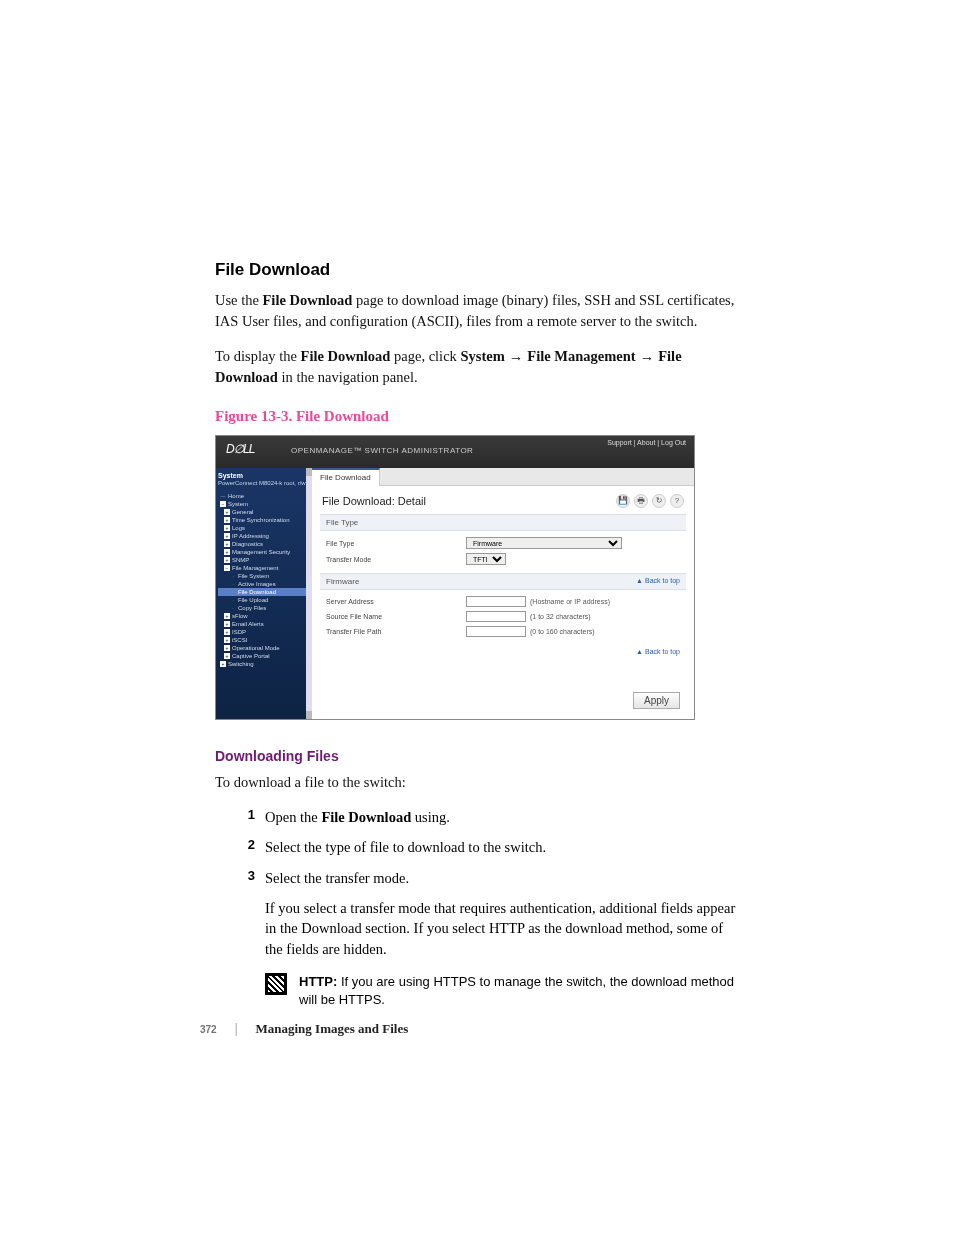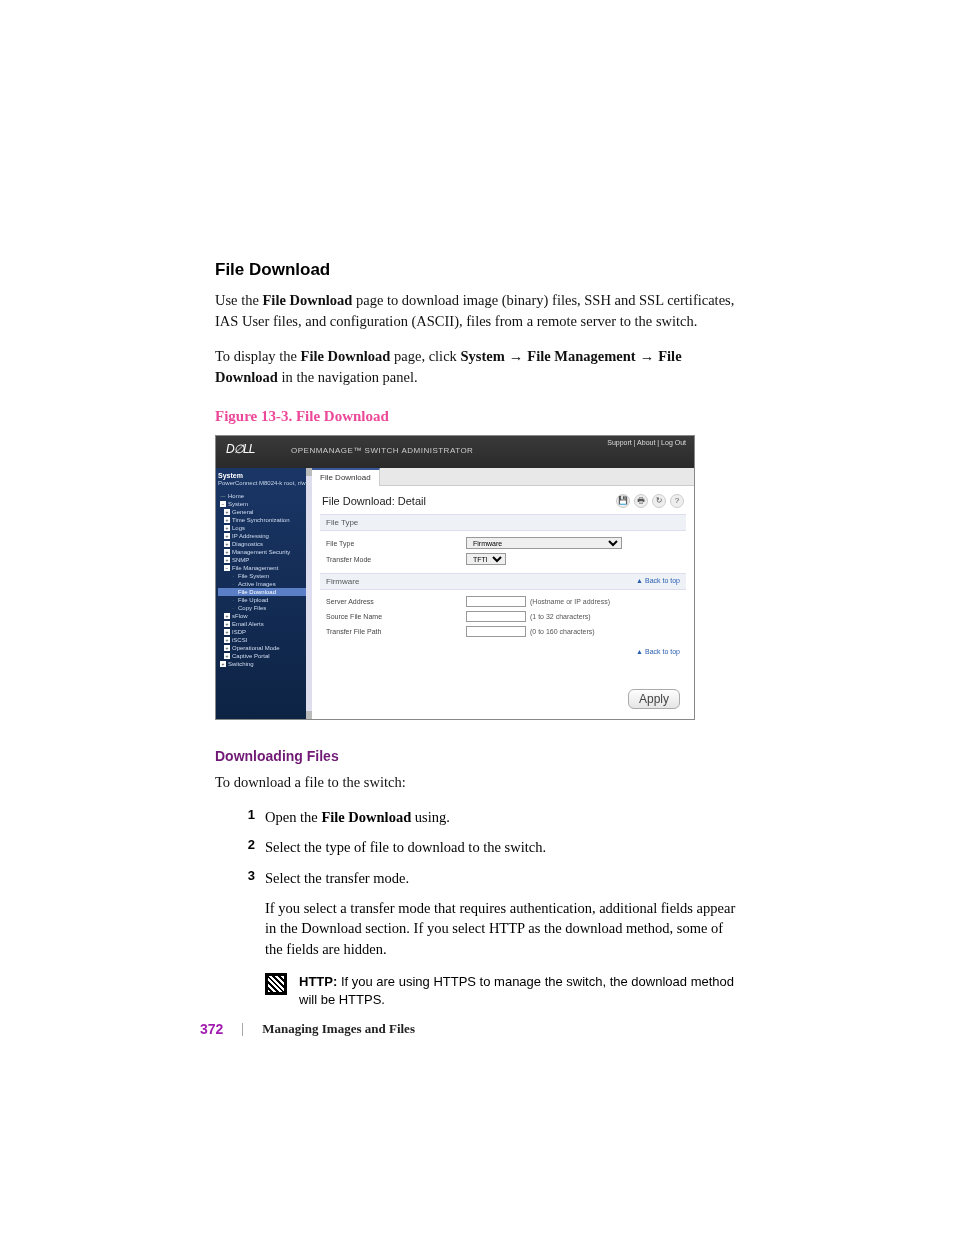--- a/index.html
+++ b/index.html
@@ -38,34 +38,34 @@
     .ss-icn { width: 14px; height: 14px; border-radius: 50%; background: #eee; border: 1px solid #ccc; font-size: 8px; text-align: center; line-height: 12px; color: #555; }
     .ss-section { background: #eef2f7; padding: 3px 6px; font-size: 8px; color: #555; margin: 6px -2px 4px; border-top: 1px solid #dde; border-bottom: 1px solid #dde; position: relative; }
     .ss-backtop { position: absolute; right: 6px; top: 3px; color: #2a5db0; font-size: 7px; }
     .ss-row { display: flex; align-items: center; padding: 2px 4px; font-size: 7px; }
     .ss-label { width: 140px; color: #444; }
     .ss-sel { border: 1px solid #999; font-size: 7px; padding: 0 2px; height: 12px; }
     .ss-sel.fw { width: 156px; }
     .ss-sel.tf { width: 40px; }
     .ss-input { border: 1px solid #999; height: 11px; width: 60px; }
     .ss-hint { font-size: 7px; color: #555; margin-left: 4px; }
-    .ss-apply { position: absolute; right: 14px; bottom: 10px; border: 1px solid #aaa; background: linear-gradient(#fefefe,#e5e5e5); padding: 2px 10px; font-size: 12px; border-radius: 6px; color: #444; }
+    .ss-apply { position: absolute; right: 14px; bottom: 10px; border: 1px solid #aaa; background: linear-gradient(#fefefe,#e5e5e5); padding: 2px 10px; font-size: 10px; border-radius: 0; color: #444; }
     .downloading-title { font-family: Arial, sans-serif; font-weight: bold; font-size: 14px; margin-bottom: 8px; margin-top: 8px; }
     .ol { margin-left: 28px; }
     .ol-item { display: flex; margin-bottom: 10px; gap: 10px; }
     .ol-num { font-family: Arial, sans-serif; font-weight: bold; font-size: 13px; width: 12px; text-align: right; flex-shrink: 0; }
     .ol-text { font-size: 14.5px; line-height: 1.4; }
     .ol-sub { margin-left: 50px; font-size: 14.5px; line-height: 1.4; margin-bottom: 12px; }
     .note-block { display: flex; gap: 12px; margin-left: 50px; margin-top: 14px; }
     .note-icon { width: 22px; height: 22px; background: #000; position: relative; flex-shrink: 0; }
     .note-icon::after { content: ''; position: absolute; left: 3px; top: 3px; right: 3px; bottom: 3px; background: repeating-linear-gradient(45deg,#fff,#fff 2px,#000 2px,#000 4px); }
     .note-text { font-family: Arial, sans-serif; font-size: 13px; line-height: 1.4; }
     .note-text .nb { font-weight: bold; }
     .footer { position: absolute; bottom: 198px; left: 200px; display: flex; align-items: center; gap: 18px; font-size: 12px; }
-    .footer .pn { font-family: Arial, sans-serif; font-weight: bold; font-size: 14px; color: #a21caf; }
+    .footer .pn { font-family: Arial, sans-serif; font-weight: bold; font-size: 10px; color: #737373; }
     .footer .sep { color: #888; font-size: 14px; }
     .footer .ft { font-family: Georgia, serif; font-size: 13px; color: #222; font-weight: bold; }
   </style>
 </head>
 <body>
 
 <div class="page">
   <h2>File Download</h2>
   <p class="body-text">
     Use the <span class="bold">File Download</span> page to download image (binary) files, SSH and SSL certificates, IAS User files, and configuration (ASCII), files from a remote server to the switch.

